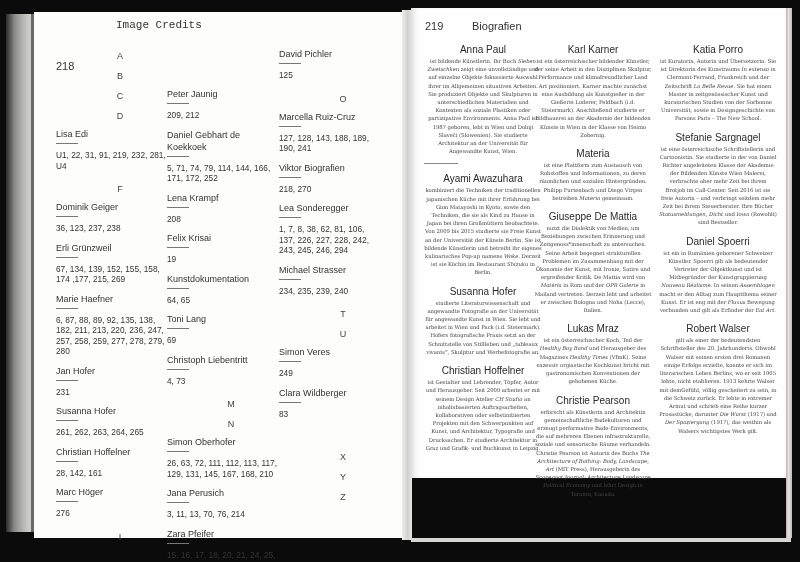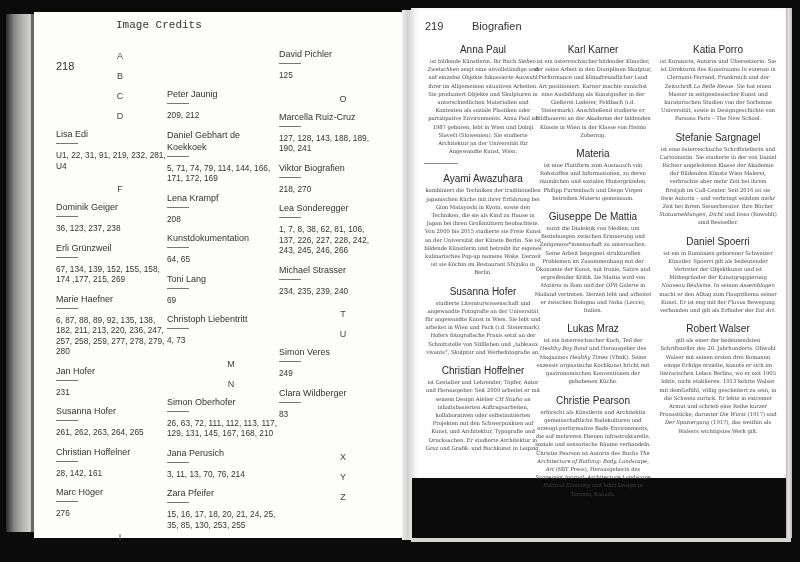--- a/index.html
+++ b/index.html
@@ -89,26 +89,31 @@
     </div>
   <div class="credits-col" id="credits-col-1" style="left:133px;margin-top:40px;">
       <div class="c-entry">
         <div class="c-name">Peter Jaunig</div>
         <div class="c-rule"></div>
         <div class="c-pages">209, 212</div>
       </div>
       <div class="c-entry">
         <div class="c-name">Daniel Gebhart de Koekkoek</div>
         <div class="c-rule"></div>
-        <div class="c-pages">5, 71, 74, 79, 114, 144, 166, 171, 172, 169</div>
+        <div class="c-pages">5, 71, 74, 79, 114, 144, 166, 171, 172, 252</div>
       </div>
       <div class="c-entry">
         <div class="c-name">Lena Krampf</div>
         <div class="c-rule"></div>
         <div class="c-pages">208</div>
+      </div>
+      <div class="c-entry">
+        <div class="c-name">Felix Krisai</div>
+        <div class="c-rule"></div>
+        <div class="c-pages">19</div>
       </div>
       <div class="c-entry">
         <div class="c-name">Kunstdokumentation</div>
         <div class="c-rule"></div>
         <div class="c-pages">64, 65</div>
       </div>
       <div class="c-entry">
         <div class="c-name">Toni Lang</div>
         <div class="c-rule"></div>
         <div class="c-pages">69</div>
@@ -149,21 +154,21 @@
         <div class="c-pages">127, 128, 143, 188, 189, 190, 241</div>
       </div>
       <div class="c-entry">
         <div class="c-name">Viktor Biografien</div>
         <div class="c-rule"></div>
         <div class="c-pages">218, 270</div>
       </div>
       <div class="c-entry">
         <div class="c-name">Lea Sonderegger</div>
         <div class="c-rule"></div>
-        <div class="c-pages">1, 7, 8, 38, 62, 81, 106, 137, 226, 227, 228, 242, 243, 245, 246, 266</div>
+        <div class="c-pages">1, 7, 8, 38, 62, 81, 106, 137, 226, 227, 228, 242, 243, 245, 246, 294</div>
       </div>
       <div class="c-entry">
         <div class="c-name">Michael Strasser</div>
         <div class="c-rule"></div>
         <div class="c-pages">234, 235, 239, 240</div>
       </div>
       <div class="letter">T</div>
       <div class="letter">U</div>
       <div class="c-entry">
         <div class="c-name">Simon Veres</div>

